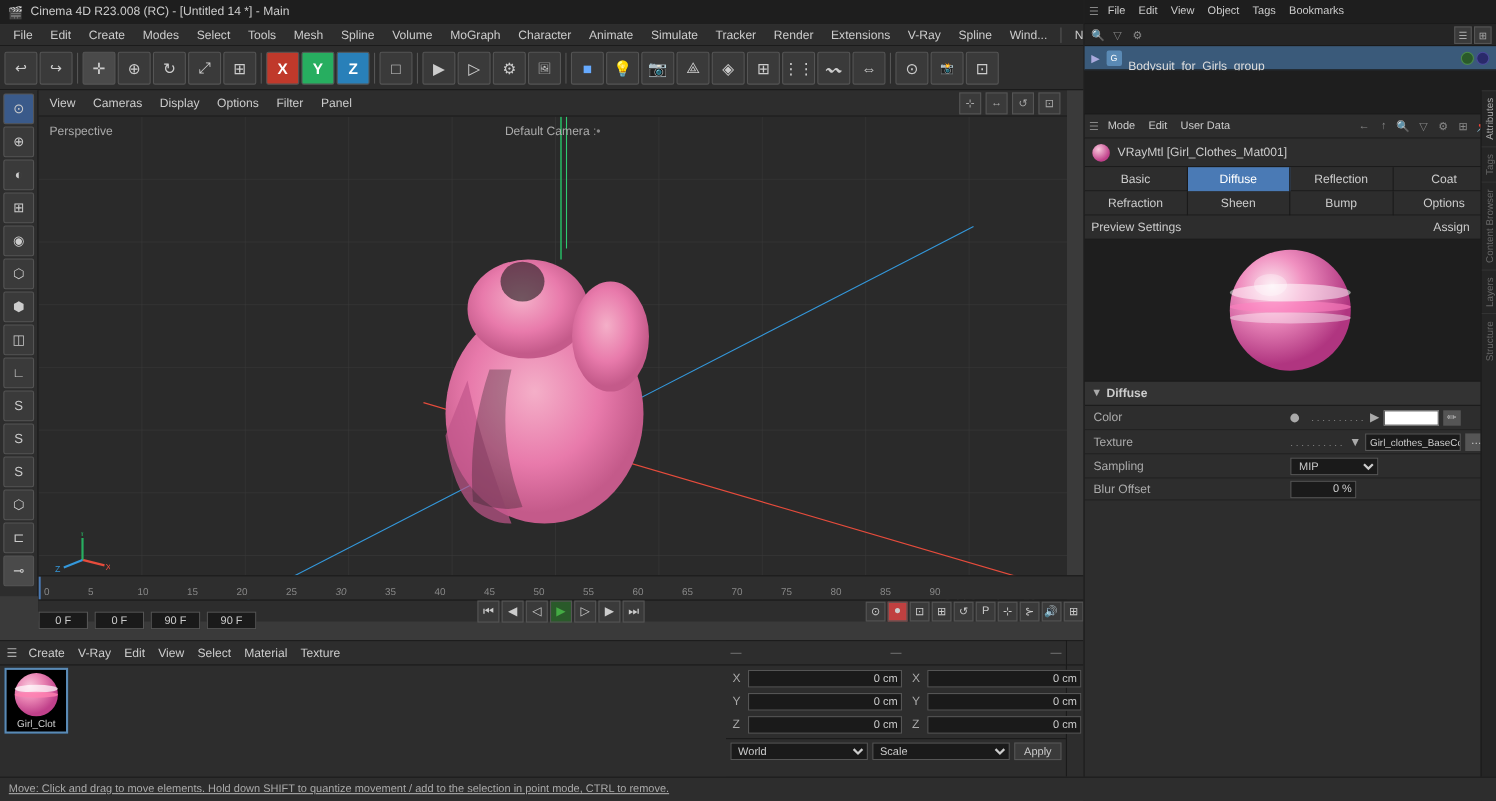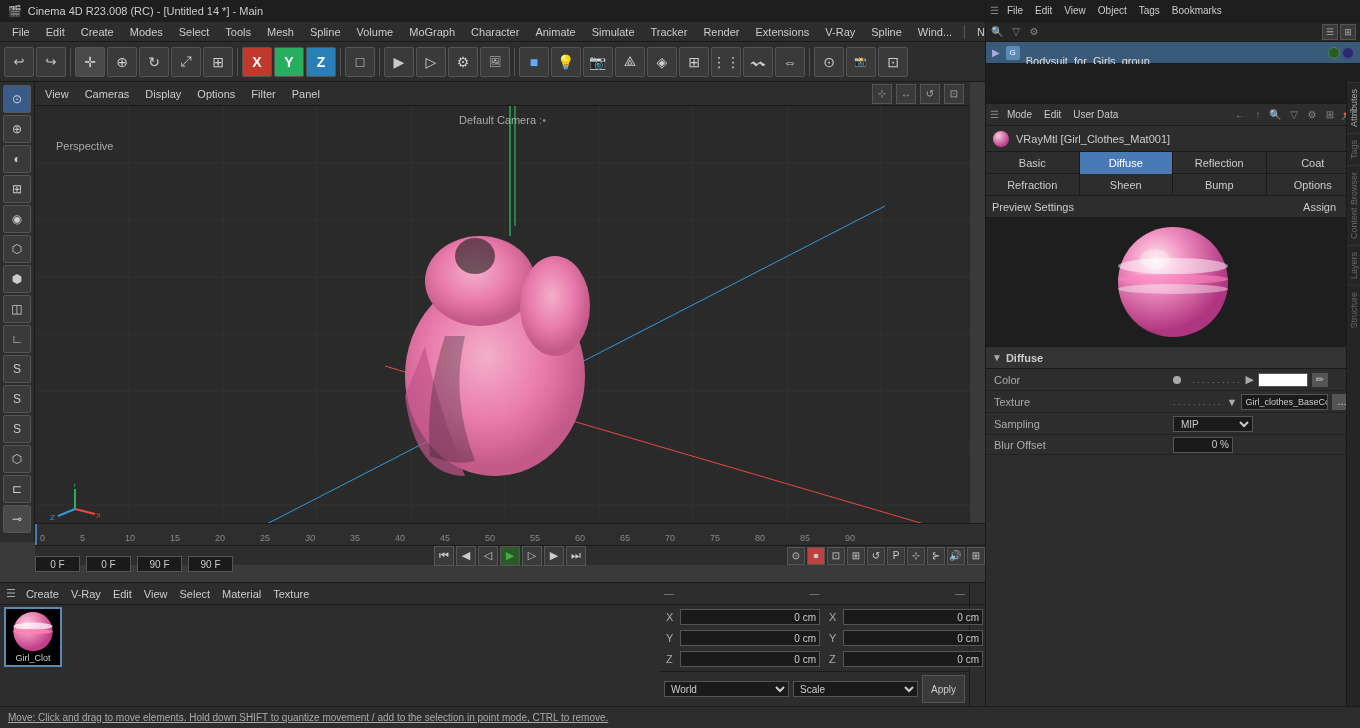--- a/index.html
+++ b/index.html
@@ -23,21 +23,21 @@
 
     
     #left-panel { position: absolute; left: 0; top: 82px; width: 35px; height: 480px; background: #2d2d2d; border-right: 1px solid #1a1a1a; display: flex; flex-direction: column; align-items: center; padding: 4px 0; gap: 2px; }
     .left-tool { width: 28px; height: 28px; background: #3a3a3a; border: 1px solid #555; color: #ccc; font-size: 12px; cursor: pointer; display: flex; align-items: center; justify-content: center; border-radius: 2px; }
 
     
     #viewport-container { position: absolute; left: 35px; top: 82px; width: 935px; height: 482px; background: #1e1e1e; overflow: hidden; }
     #viewport-toolbar { height: 24px; background: #2d2d2d; display: flex; align-items: center; padding: 0 6px; gap: 8px; border-bottom: 1px solid #1a1a1a; }
     .vp-menu { font-size: 11px; color: #ccc; cursor: pointer; padding: 2px 4px; }
     #viewport { position: absolute; top: 24px; left: 0; right: 0; bottom: 0; background: #2a2a2a; overflow: hidden; }
-    #viewport-label { position: absolute; top: 8px; left: 21px; font-size: 11px; color: #aaa; margin-top: 26px; }
+    #viewport-label { position: absolute; top: 8px; left: 10px; font-size: 11px; color: #aaa; }
     #camera-label { position: absolute; top: 8px; left: 50%; transform: translateX(-50%); font-size: 11px; color: #aaa; }
     #grid-spacing { position: absolute; bottom: 8px; right: 10px; font-size: 11px; color: #aaa; }
     .vp-icon-btn { width: 20px; height: 20px; background: #3a3a3a; border: 1px solid #555; color: #aaa; font-size: 10px; cursor: pointer; display: flex; align-items: center; justify-content: center; }
 
     
     #axes { position: absolute; bottom: 30px; left: 20px; width: 50px; height: 50px; }
     .time-input { width: 55px; height: 16px; background: #1a1a1a; border: 1px solid #555; color: #ccc; font-size: 10px; text-align: center; padding: 0 2px; margin-top: 17px; }
 
     
     #bottom-panel { position: absolute; left: 0; top: 582px; right: 375px; bottom: 22px; background: #2d2d2d; border-top: 1px solid #1a1a1a; }
@@ -68,21 +68,21 @@
 
     
     #coord-panel { position: absolute; left: 660px; top: 582px; width: 310px; bottom: 22px; background: #2d2d2d; border-top: 1px solid #1a1a1a; border-right: 1px solid #1a1a1a; }
     #coord-toolbar { height: 22px; background: #2d2d2d; display: flex; align-items: center; justify-content: space-between; padding: 0 4px; border-bottom: 1px solid #1a1a1a; }
     .coord-row { display: flex; align-items: center; height: 20px; padding: 0 4px; }
     .coord-label { width: 14px; font-size: 11px; color: #aaa; }
     .coord-input { flex: 1; height: 16px; background: #1a1a1a; border: 1px solid #555; color: #ccc; font-size: 10px; text-align: right; padding: 0 3px; }
 
     
     .world-dropdown { height: 16px; background: #1a1a1a; border: 1px solid #555; color: #ccc; font-size: 10px; padding: 0 2px; flex: 1; }
-    .apply-btn { height: 28px; background: #3a3a3a; border: 1px solid #555; color: #ccc; font-size: 10px; padding: 0 8px; cursor: pointer; }
+    .apply-btn { height: 16px; background: #3a3a3a; border: 1px solid #555; color: #ccc; font-size: 10px; padding: 0 8px; cursor: pointer; }
 
     
     .blur-row { height: 20px; display: flex; align-items: center; padding: 0 8px; border-bottom: 1px solid #222; }
 
     
     #playback-row { position: absolute; left: 35px; top: 545px; right: 375px; height: 20px; background: #2d2d2d; display: flex; align-items: center; justify-content: center; gap: 2px; border-top: 1px solid #1a1a1a; }
     .mini-icon { width: 18px; height: 18px; background: #3a3a3a; border: 1px solid #555; color: #ccc; font-size: 10px; cursor: pointer; display: flex; align-items: center; justify-content: center; }
 
     
     #timeline-ruler-bar { position: absolute; left: 35px; top: 523px; right: 375px; height: 22px; background: #2a2a2a; border-top: 1px solid #1a1a1a; overflow: hidden; }

